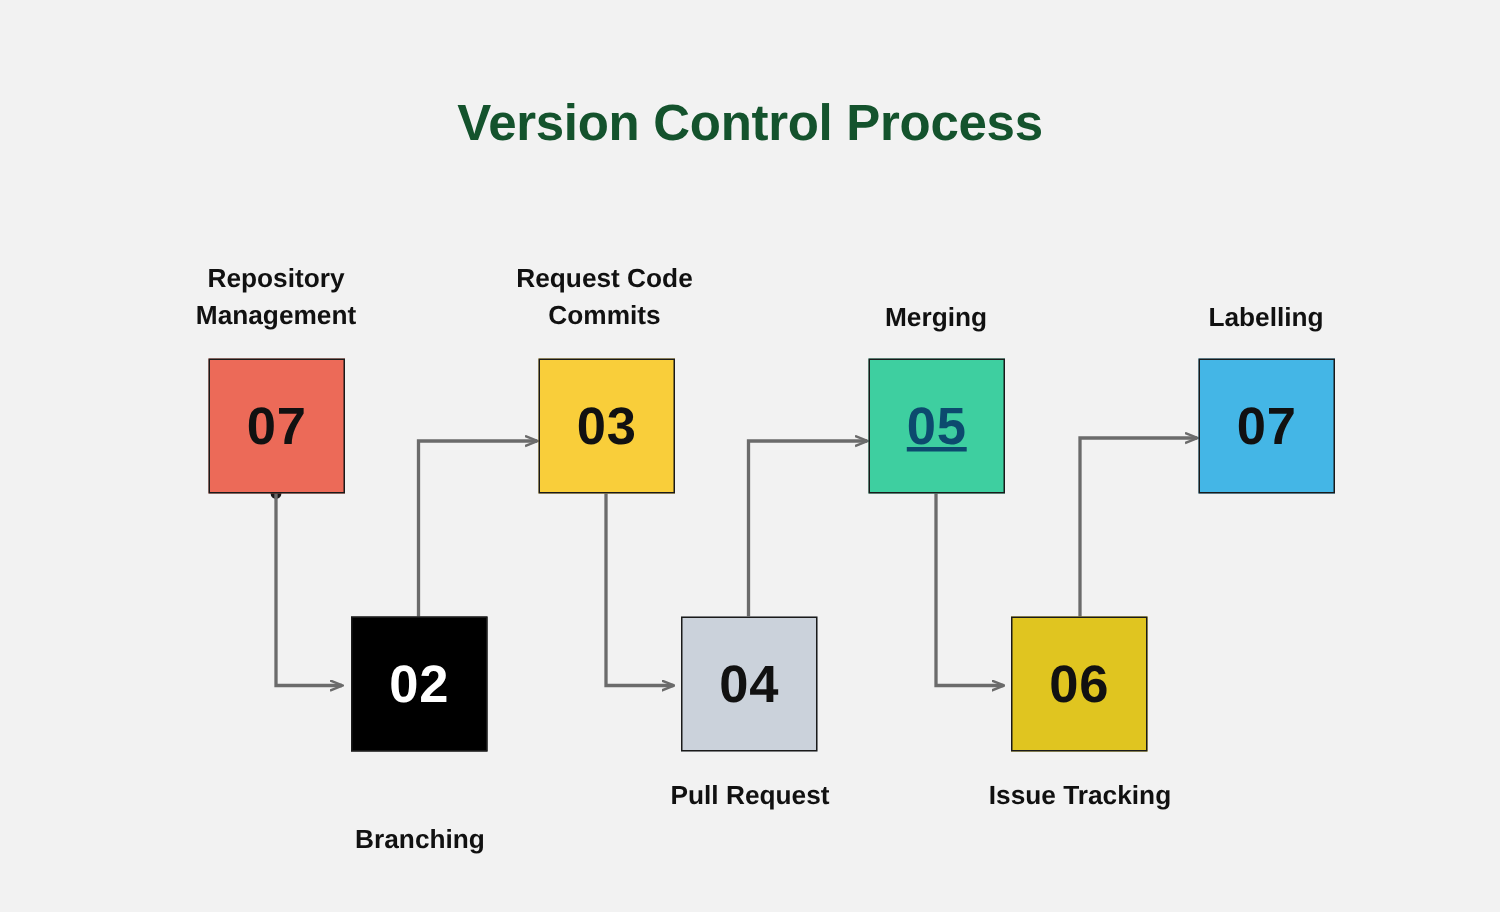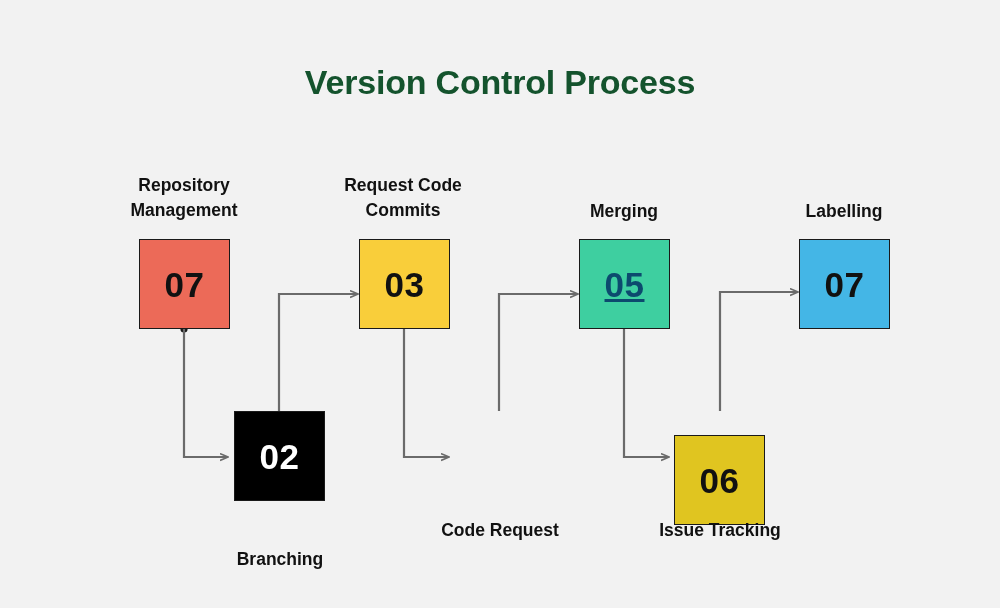--- a/index.html
+++ b/index.html
@@ -110,28 +110,31 @@
     <span class="step-number" style="color:#ffffff;">02</span>
   </div>
   <div class="step-caption" style="left:180px; top:547px; width:200px;">Branching</div>
 
   <div class="step-caption" style="left:303px; top:173px; width:200px;">Request Code
 Commits</div>
   <div class="step-node" style="left:359px; top:239px; width:91px; height:90px; background:#f9ce3a;">
     <span class="step-number" style="color:#111111;">03</span>
   </div>
 
-  <div class="step-caption" style="left:400px; top:518px; width:200px;">Code Request</div>
+  <div class="step-node" style="left:454px; top:411px; width:91px; height:90px; background:#cbd2db;">
+    <span class="step-number" style="color:#111111;">04</span>
+  </div>
+  <div class="step-caption" style="left:400px; top:518px; width:200px;">Pull Request</div>
 
   <div class="step-caption" style="left:524px; top:199px; width:200px;">Merging</div>
   <div class="step-node" style="left:579px; top:239px; width:91px; height:90px; background:#3ecfa0;">
     <span class="step-number" style="color:#0c4a6e;text-decoration:underline;">05</span>
   </div>
 
-  <div class="step-node" style="left:674px; top:411px; width:91px; height:90px; background:#e0c520;margin-top:24px;">
+  <div class="step-node" style="left:674px; top:411px; width:91px; height:90px; background:#e0c520;">
     <span class="step-number" style="color:#111111;">06</span>
   </div>
   <div class="step-caption" style="left:744px; top:199px; width:200px;">Labelling</div>
 
   <div class="step-caption" style="left:620px; top:518px; width:200px;">Issue Tracking</div>
   <div class="step-node" style="left:799px; top:239px; width:91px; height:90px; background:#44b6e6;">
     <span class="step-number" style="color:#111111;">07</span>
   </div>
 
 </div>

